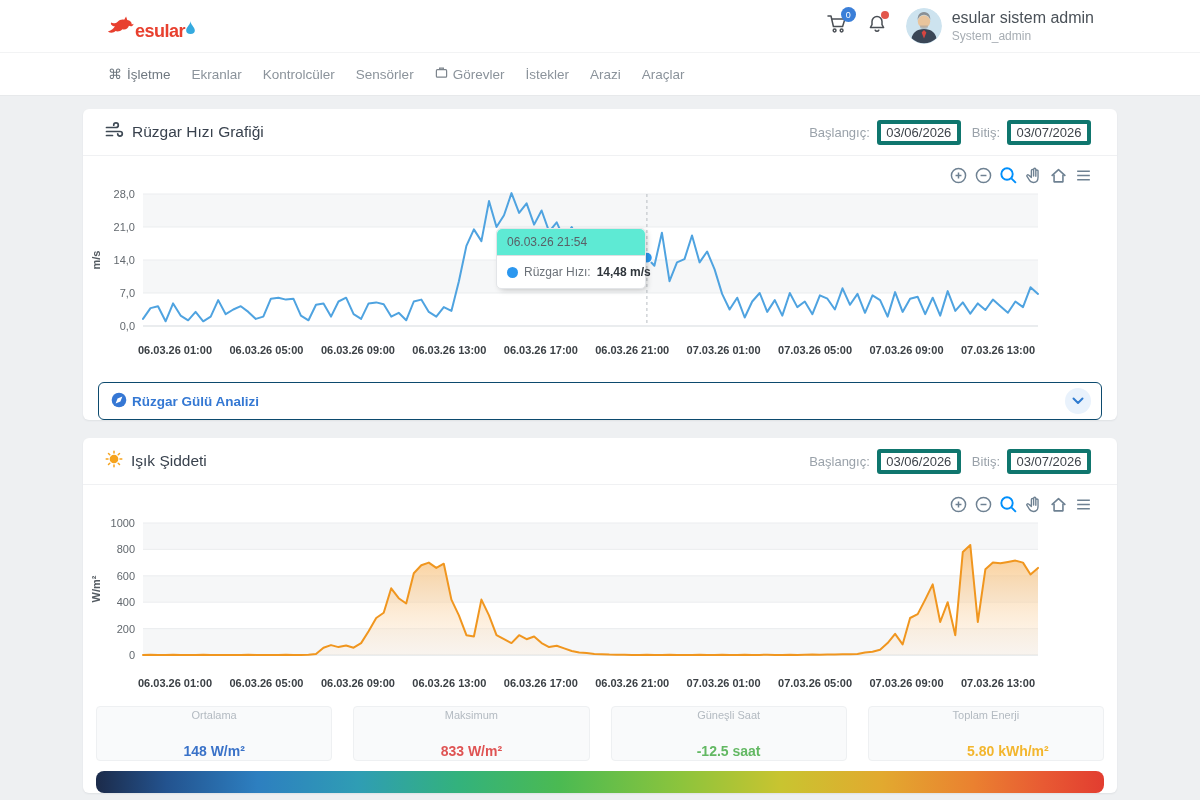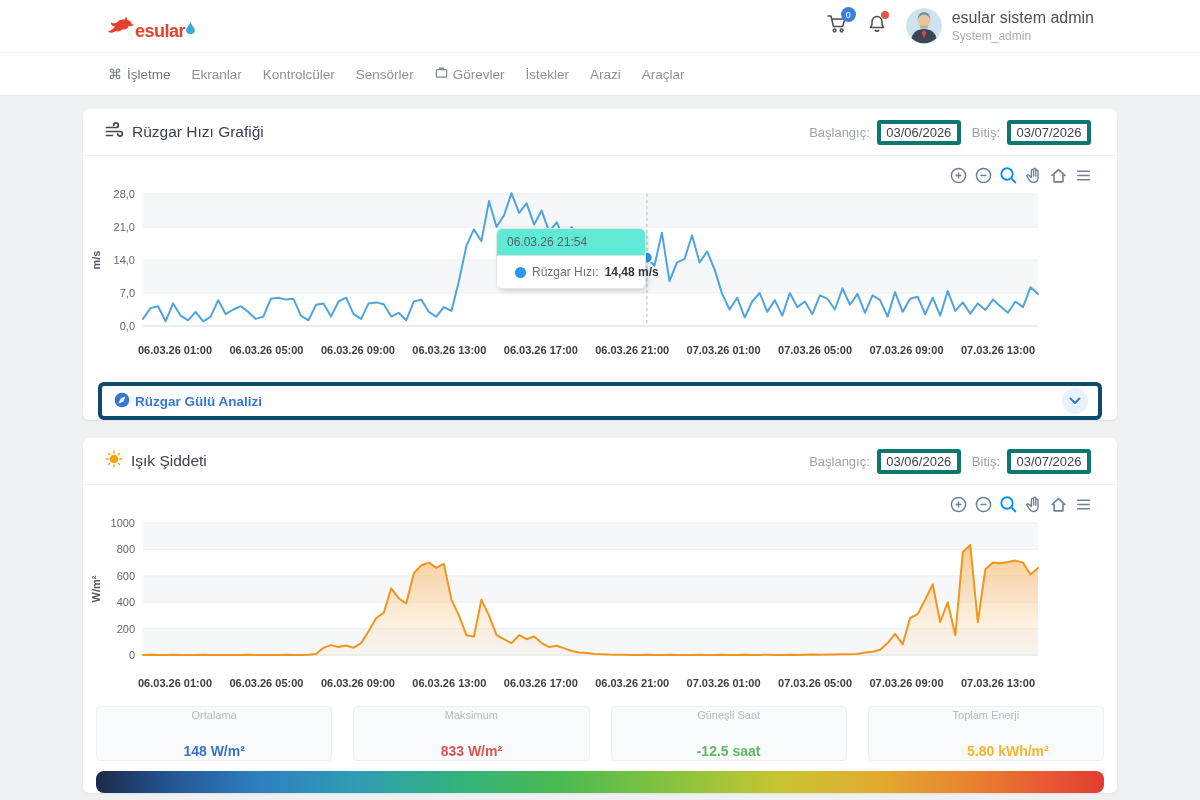--- a/index.html
+++ b/index.html
@@ -39,26 +39,26 @@
                 color:#3d434a; text-align:center; background:#fff; margin-right:4px; }
   .chart-toolbar { display:flex; justify-content:flex-end; align-items:center; gap:6px; padding:8px 24px 0; height:30px; }
   .tb { cursor:pointer; display:flex; align-items:center; }
   .chart-wrap { position:relative; }
   svg.chart { display:block; }
 
   
   .apex-tooltip { position:absolute; left:413px; top:42px; width:150px; background:#fff; border:1px solid #e3e5e8;
                   border-radius:5px; box-shadow:2px 2px 6px -2px rgba(0,0,0,.28); font-size:12px; z-index:5; }
   .tt-head { background:#5eead4; padding:6px 10px; border-bottom:1px solid #dddfe1; color:#5a6067; border-radius:5px 5px 0 0; }
-  .tt-body { padding:9px 18px; display:flex; align-items:center; gap:6px; color:#6b7178; white-space:nowrap; }
+  .tt-body { padding:9px 10px; display:flex; align-items:center; gap:6px; color:#6b7178; white-space:nowrap; }
   .tt-dot { width:11px; height:11px; border-radius:50%; background:#2b97ef; flex:none; }
   .tt-val { font-weight:bold; color:#30363c; }
 
   
-  .accordion { margin:18px 15px 13px; border:4px solid #0c4a6e; border-radius:6px; height:38px; display:flex;
+  .accordion { margin:18px 15px 13px; border:1px solid #0c4a6e; border-radius:6px; height:38px; display:flex;
                align-items:center; justify-content:space-between; padding:0 10px 0 12px; cursor:pointer; background:#fff; }
   .acc-left { display:flex; align-items:center; gap:5px; color:#3478d3; font-size:13.5px; font-weight:bold; }
   .acc-chevron { width:26px; height:26px; border-radius:50%; background:#e9f2fc; display:flex; align-items:center; justify-content:center; }
 
   
   .stats-row { display:grid; grid-template-columns:repeat(4,1fr); gap:21px; margin:9px 13px 0; }
   .stat-box { background:#f9fafb; border:1px solid #eef0f2; border-radius:4px; height:55px; display:flex;
               flex-direction:column; align-items:center; justify-content:center; gap:22px; }
   .stat-label { font-size:11px; color:#b3bac1; }
   .stat-value { font-size:14px; font-weight:bold; }

